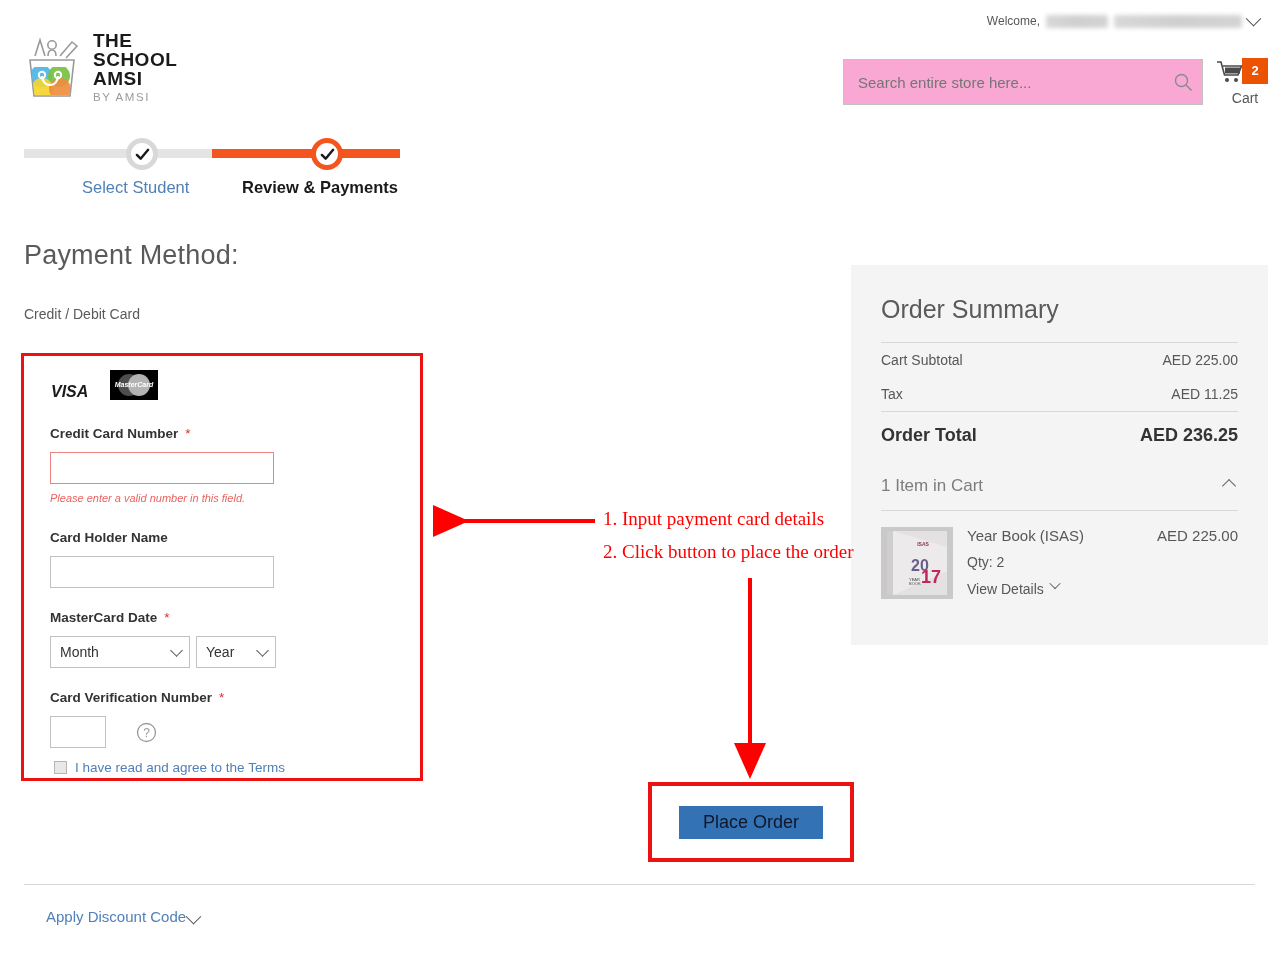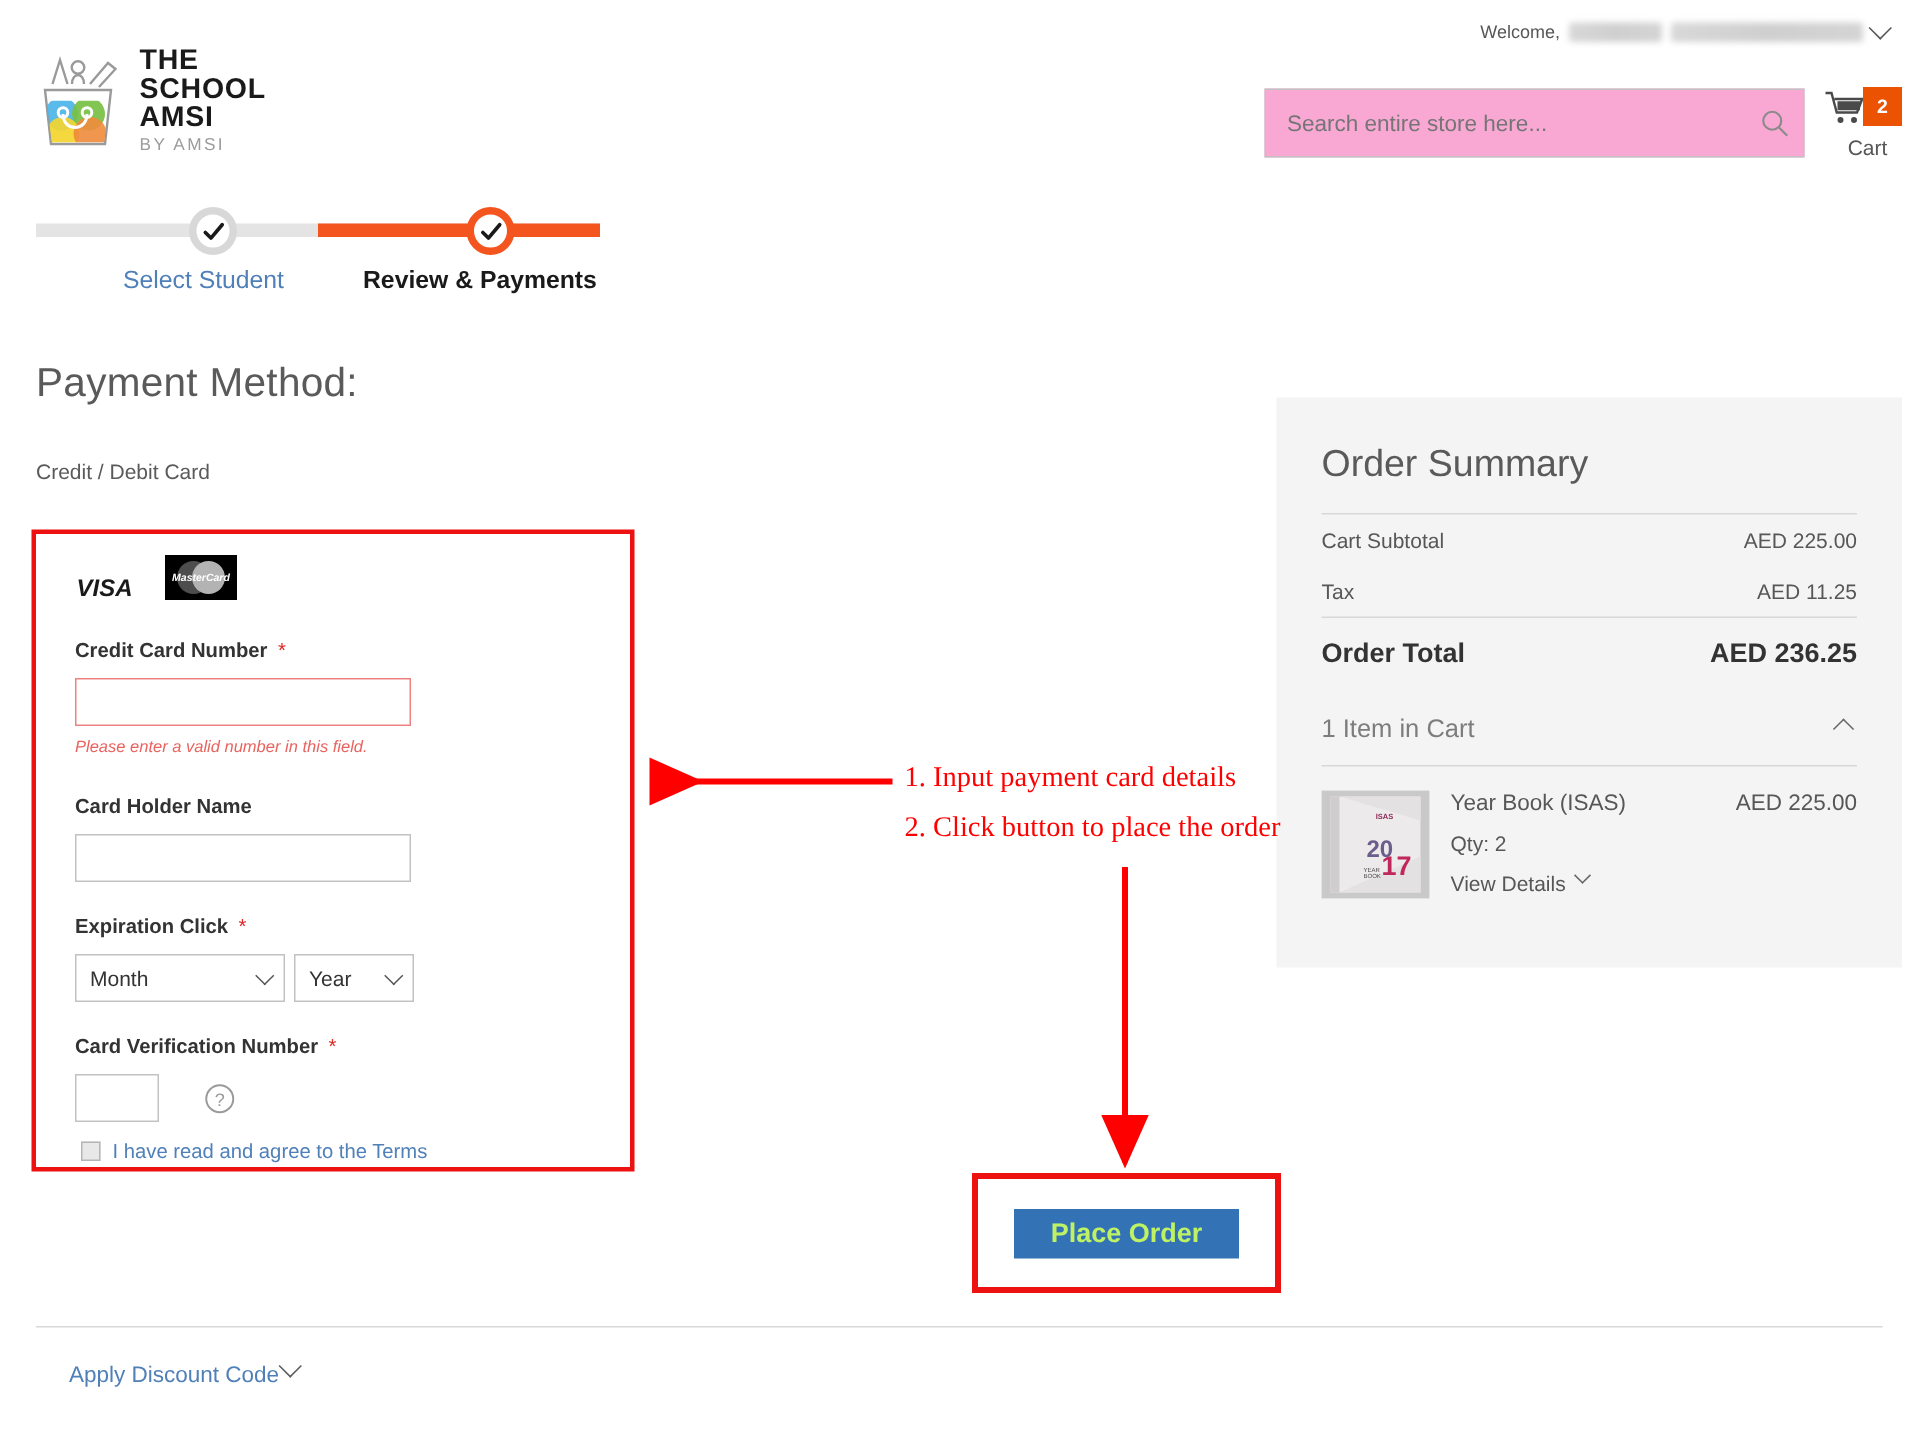--- a/index.html
+++ b/index.html
@@ -91,25 +91,25 @@
   .vd-chev { width:8px; height:8px; border-right:1.5px solid #666; border-bottom:1.5px solid #666; transform:rotate(45deg) translate(-1px,-1px); }
   .item-price { font-size:15px; color:#575757; }
 
   
   .anno-text { position:absolute; color:#ff0000; font-family:"Liberation Serif", serif; font-size:19px; white-space:nowrap; }
   .anno-1 { left:603px; top:508px; }
   .anno-2 { left:603px; top:541px; }
   .anno-svg { position:absolute; left:0; top:0; width:1279px; height:956px; pointer-events:none; }
 
   .order-box { position:absolute; left:648px; top:782px; width:206px; height:80px; border:4px solid #ee1111; background:#fff; display:flex; align-items:center; justify-content:center; }
-  .place-order { background:#3373b5; color:#bef264; border:0; font-size:18px; font-weight:bold; padding:6px 24px; cursor:pointer; font-family:"Liberation Sans", sans-serif; }
+  .place-order { background:#3373b5; color:#0f172a; border:0; font-size:18px; font-weight:normal; padding:6px 24px; cursor:pointer; font-family:"Liberation Sans", sans-serif; }
 
   
   .foot-hr { position:absolute; left:24px; top:884px; width:1231px; height:1px; background:#d8d8d8; }
-  .discount { position:absolute; left:46px; top:908px; display:flex; align-items:flex-start; gap:2px; cursor:pointer; }
+  .discount { position:absolute; left:46px; top:908px; display:flex; align-items:flex-end; gap:2px; cursor:pointer; }
   .discount-txt { font-size:15px; color:#5080b8; }
   .d-chev { width:11px; height:11px; border-right:1.8px solid #5a5a5a; border-bottom:1.8px solid #5a5a5a; transform:rotate(45deg) translate(-2px,-2px); }
 </style>
 </head>
 <body>
 
 <div class="header">
 
   <div class="logo">
     <svg class="logo-mark" viewBox="0 0 60 66">
@@ -217,21 +217,21 @@
   </div>
   <input class="ti err" style="left: 26px; top: 96px; width: 224px;" type="text" value="">
   <div class="errmsg" style="left:26px; top:136px;">Please enter a valid number in this field.</div>
 
   <div class="fl" style="left:26px; top:174px;">
     <span>Card Holder Name</span>
   </div>
   <input class="ti" style="left: 26px; top: 200px; width: 224px;" type="text" value="">
 
   <div class="fl" style="left:26px; top:254px;">
-    <span>Expiration Click</span><span class="req">*</span>
+    <span>MasterCard Date</span><span class="req">*</span>
   </div>
   <select class="sel" style="left:26px; top:280px; width:140px;">
     <option>Month</option>
   </select>
   <div class="sel-chev" style="left:148px; top:290px;"></div>
 
   <select class="sel" style="left:172px; top:280px; width:80px;">
     <option>Year</option>
   </select>
   <div class="sel-chev" style="left:234px; top:290px;"></div>

